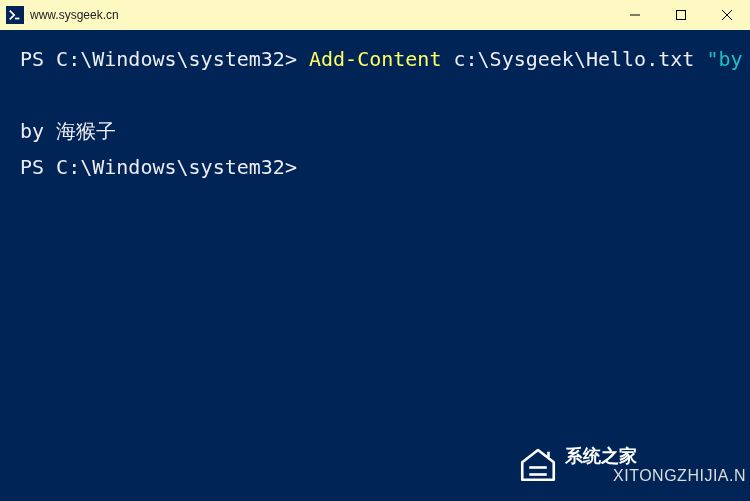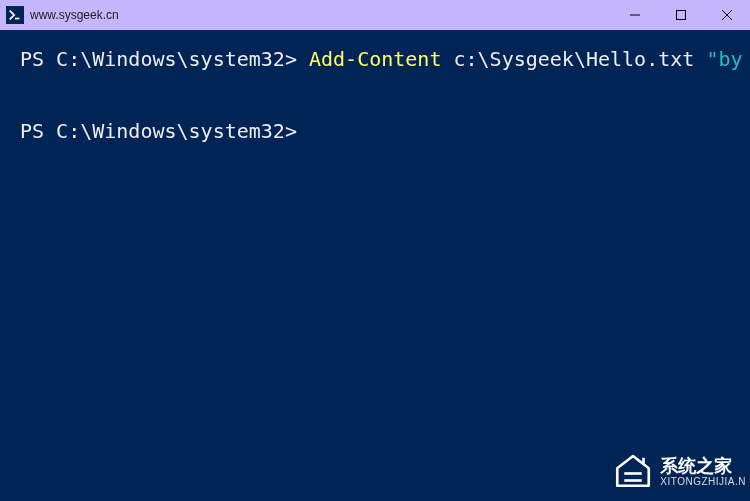--- a/index.html
+++ b/index.html
@@ -6,21 +6,21 @@
     body {
       width: 750px;
       height: 501px;
       font-family: Consolas, "Courier New", monospace;
       background: #012456;
       overflow: hidden;
       position: relative;
     }
     .titlebar {
       height: 30px;
-      background: #c4b5fd;
+      background: #fef9c3;
       display: flex;
       align-items: center;
       padding-left: 6px;
     }
     .titlebar-icon {
       width: 18px;
       height: 18px;
       background: #012456;
       display: flex;
       align-items: center;
@@ -57,35 +57,35 @@
       font-family: "NSimSun", "SimSun", Consolas, monospace;
     }
     .prompt { color: #eeedf0; }
     .cmdlet { color: #ffff60; }
     .string-lit { color: #20c0c0; }
     .arg { color: #eeedf0; }
     .line { display: block; }
     .watermark {
       position: absolute;
       right: 4px;
-      bottom: 6px;
+      bottom: 12px;
       display: flex;
       align-items: center;
       gap: 6px;
       color: #fff;
       font-family: "Microsoft YaHei", "SimHei", sans-serif;
     }
     .watermark-logo svg { width: 42px; height: 42px; }
     .watermark-text {
       display: flex;
       flex-direction: column;
       line-height: 1.1;
     }
     .watermark-main { font-size: 18px; font-weight: bold; }
-    .watermark-sub { font-size: 10px; letter-spacing: 0.5px; color: #ddd; }
+    .watermark-sub { font-size: 16px; letter-spacing: 0.5px; color: #ddd; margin-left: 48px; }
   </style>
 </head>
 <body>
 
 <div class="titlebar">
   <div class="titlebar-icon">
     <svg viewBox="0 0 16 16">
       <path d="M2 3 L7 8 L2 13" stroke="#fff" stroke-width="2" fill="none"></path>
       <line x1="8" y1="12" x2="13" y2="12" stroke="#fff" stroke-width="2"></line>
     </svg>
@@ -108,20 +108,21 @@
           <line x1="10" y1="0" x2="0" y2="10"></line>
         </svg>
     </div>
   </div>
 </div>
 
 <div class="terminal">
 <span class="line"><span class="prompt">PS C:\Windows\system32&gt;</span> <span class="cmdlet">Add-Content</span> <span class="arg">c:\Sysgeek\Hello.txt</span> <span class="string-lit">"by 海猴子"</span></span>
 <span class="line"></span>
 <span class="line"></span>
+<span class="line">by 海猴子</span>
 <span class="line"><span class="prompt">PS C:\Windows\system32&gt;</span> </span>
 </div>
 
 <div class="watermark">
   <div class="watermark-logo">
     <svg viewBox="0 0 48 48">
       <path d="M6 22 L24 8 L42 22 L42 42 L6 42 Z" fill="none" stroke="#fff" stroke-width="3" stroke-linejoin="round"></path>
       <line x1="36" y1="10" x2="36" y2="16" stroke="#fff" stroke-width="3"></line>
       <line x1="14" y1="28" x2="34" y2="28" stroke="#fff" stroke-width="3"></line>
       <line x1="14" y1="36" x2="34" y2="36" stroke="#fff" stroke-width="3"></line>

